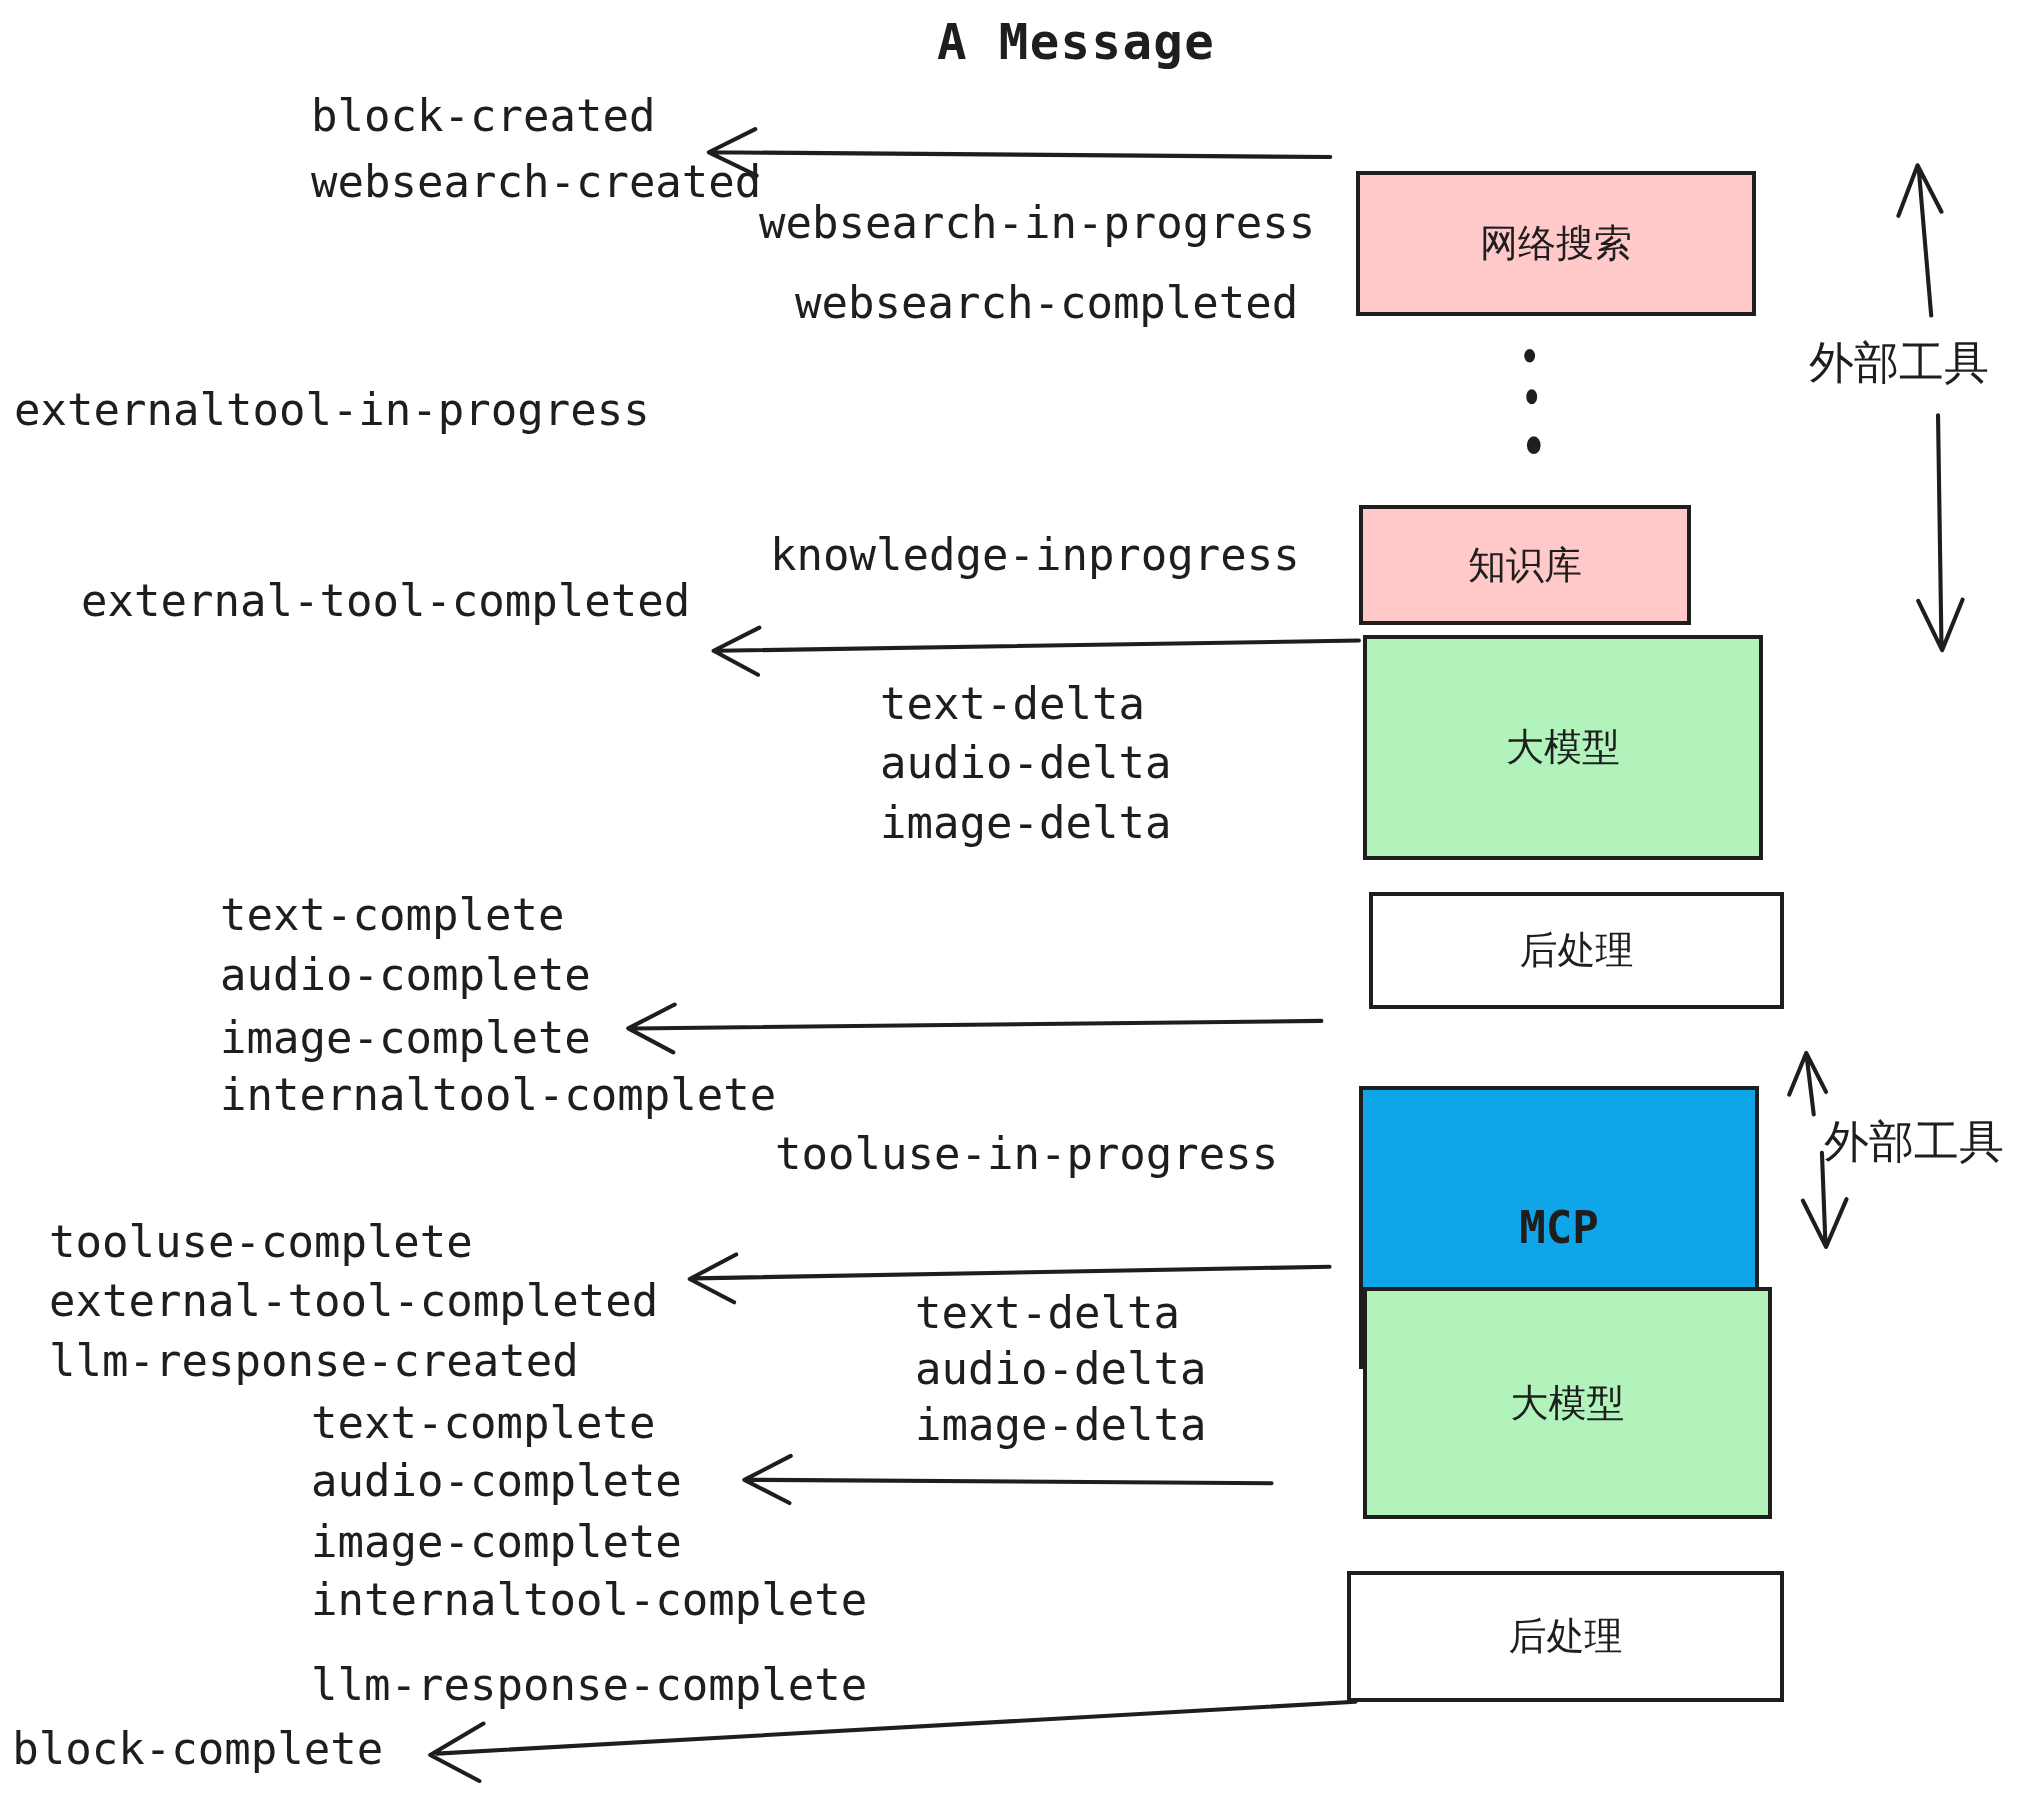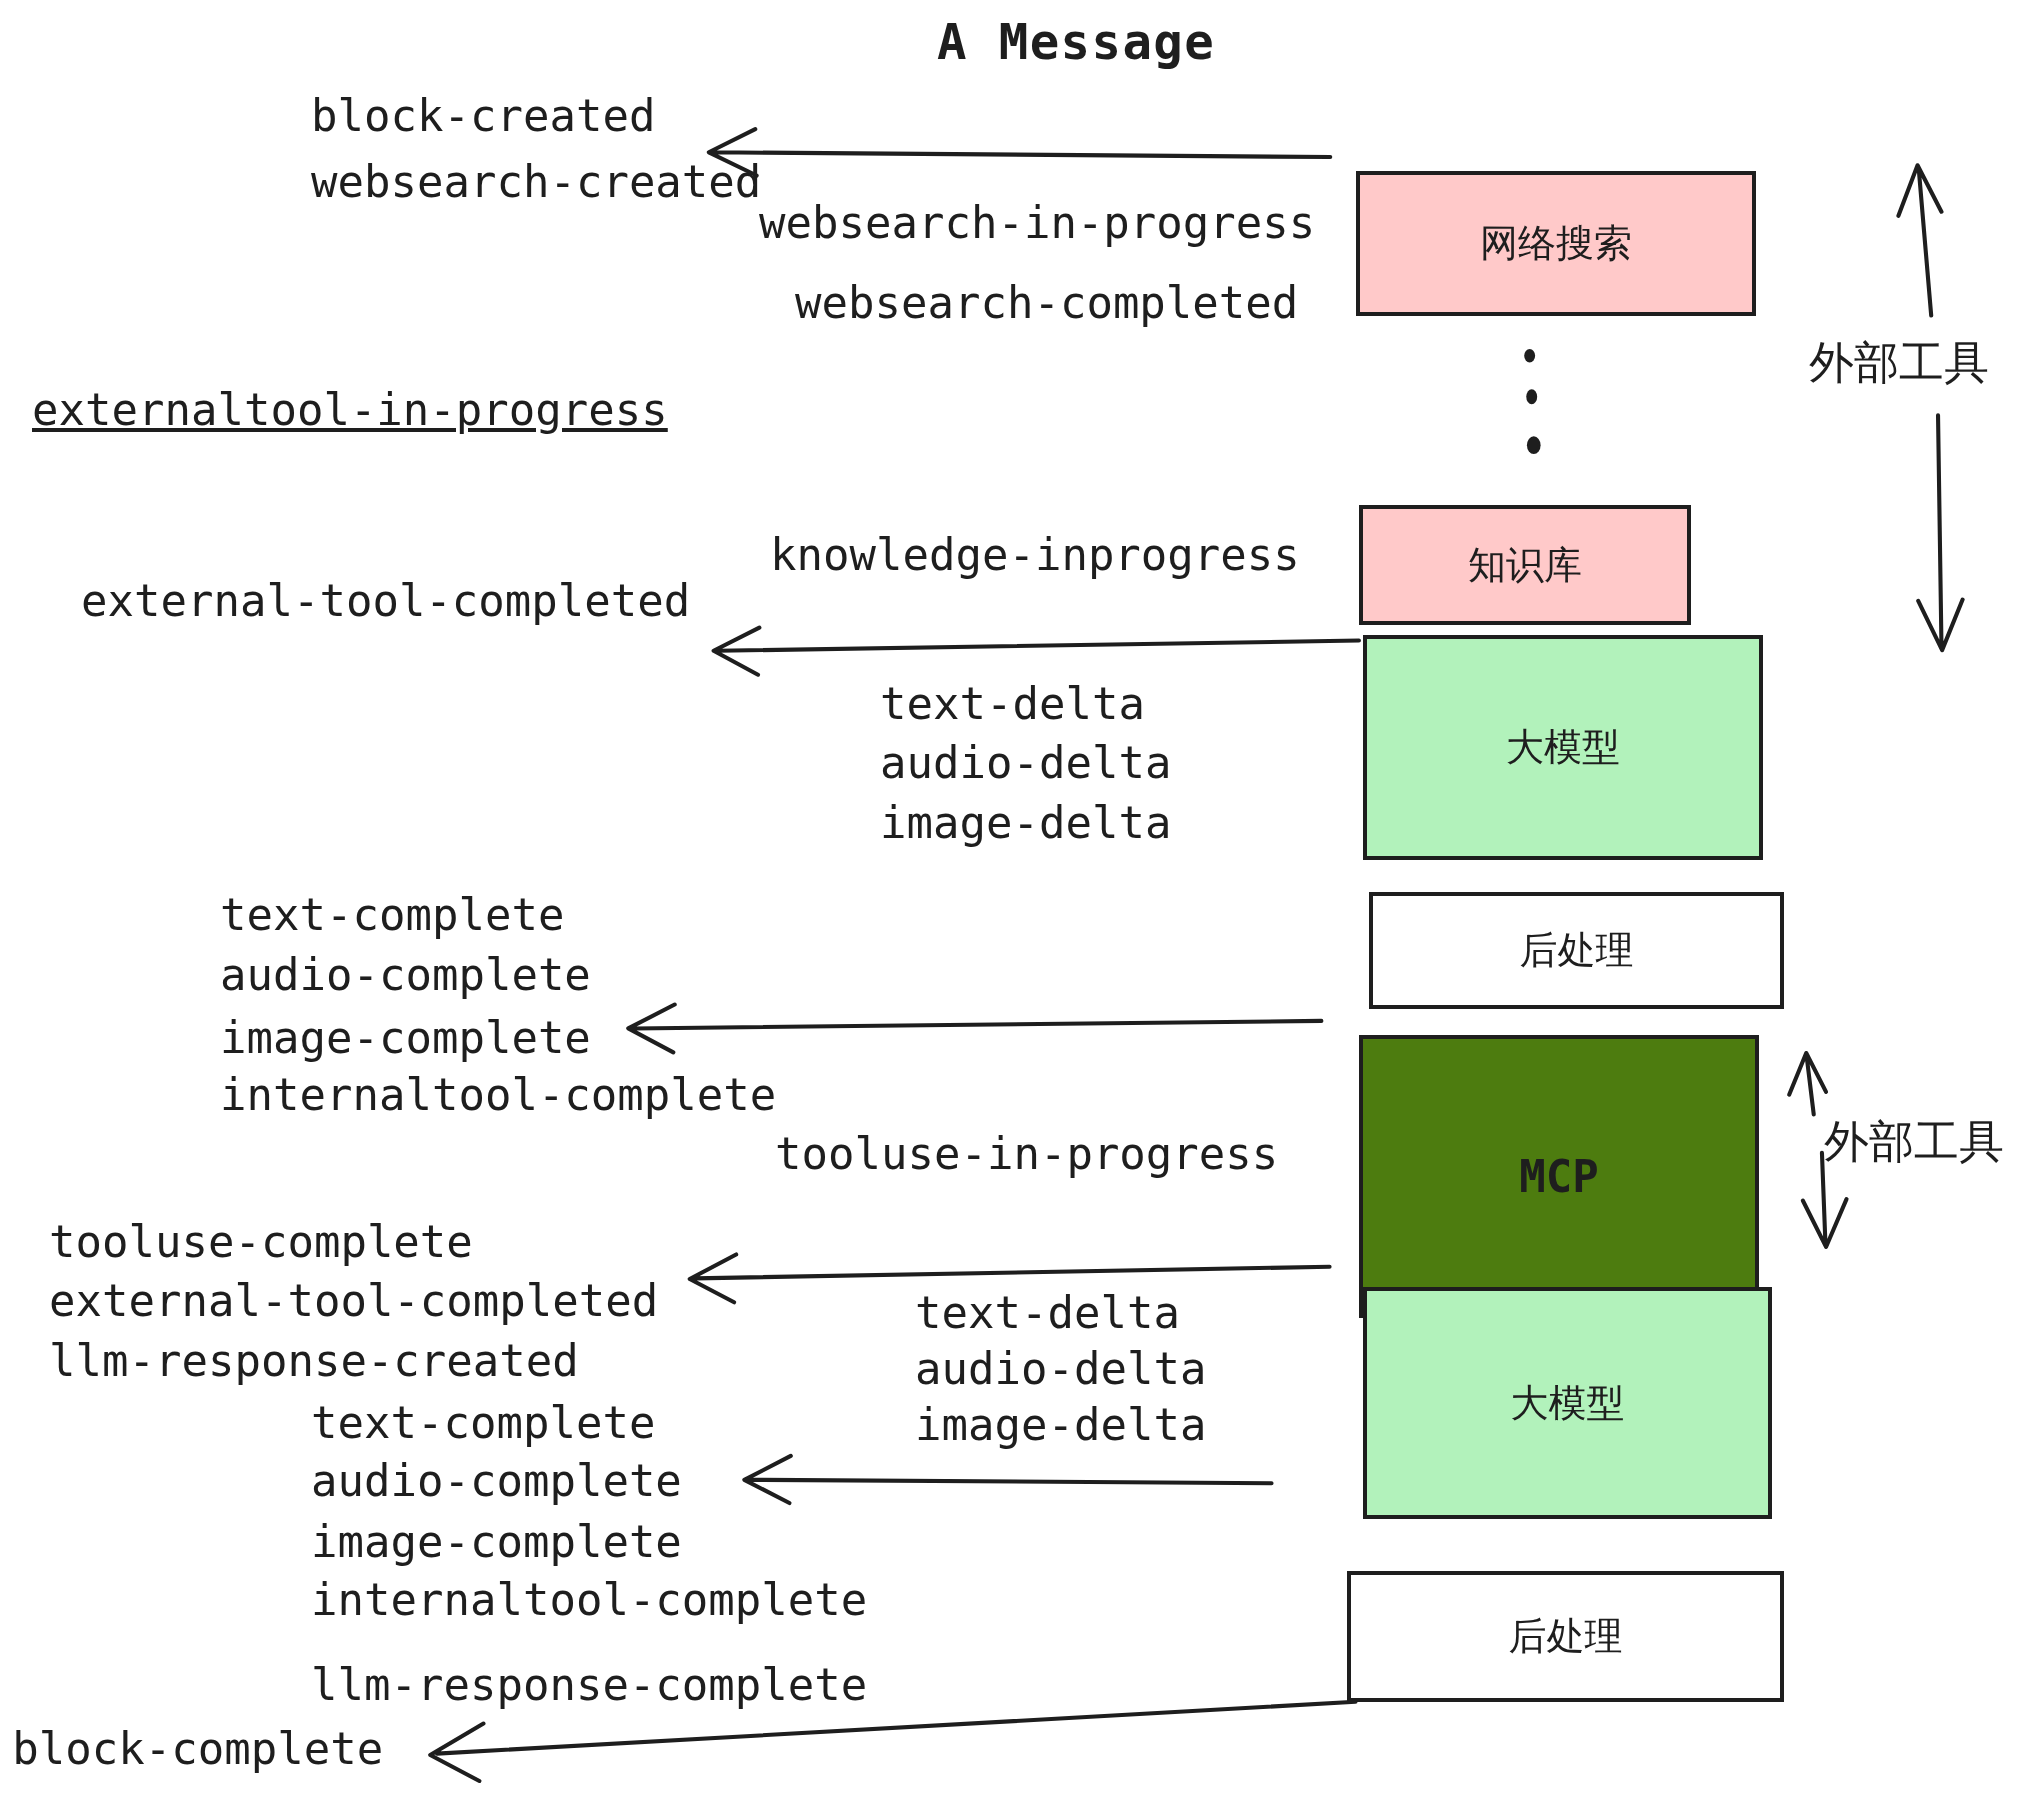--- a/index.html
+++ b/index.html
@@ -67,21 +67,21 @@
 <body>
 
 <div id="canvas">
 
   <div class="title" style="left:937px;top:13.7px;">A Message</div>
 
   <div class="evt" style="left:311px;top:92px;">block-created</div>
   <div class="evt" style="left:311px;top:158px;">websearch-created</div>
   <div class="evt" style="left:759px;top:199px;">websearch-in-progress</div>
   <div class="evt" style="left:759px;top:279px;margin-left:36px;">websearch-completed</div>
-  <div class="evt" style="left:32px;top:386px;text-decoration:underline;">externaltool-in-progress</div>
+  <div class="evt" style="left:14px;top:386px;">externaltool-in-progress</div>
   <div class="evt" style="left:770px;top:531px;">knowledge-inprogress</div>
   <div class="evt" style="left:81px;top:577px;">external-tool-completed</div>
   <div class="evt" style="left:880px;top:680px;">text-delta</div>
   <div class="evt" style="left:880px;top:739px;">audio-delta</div>
   <div class="evt" style="left:880px;top:799px;">image-delta</div>
   <div class="evt" style="left:220px;top:891px;">text-complete</div>
   <div class="evt" style="left:220px;top:951px;">audio-complete</div>
   <div class="evt" style="left:220px;top:1014px;">image-complete</div>
   <div class="evt" style="left:220px;top:1071px;">internaltool-complete</div>
   <div class="evt" style="left:775px;top:1130px;text-align:center;">tooluse-in-progress</div>
@@ -103,21 +103,21 @@
   </div>
   <div class="box" style="left: 1359px; top: 505px; width: 332px; height: 120px; background: rgb(255, 201, 201);">
     <span class="lbl">知识库</span>
   </div>
   <div class="box" style="left: 1363px; top: 635px; width: 400px; height: 225px; background: rgb(178, 242, 187);">
     <span class="lbl">大模型</span>
   </div>
   <div class="box" style="left: 1369px; top: 892px; width: 415px; height: 117px; background: rgb(255, 255, 255);">
     <span class="lbl">后处理</span>
   </div>
-  <div class="box" style="left: 1359px; top: 1035px; width: 400px; height: 283px; background: #4d7c0f;">
+  <div class="box" style="left: 1359px; top: 1086px; width: 400px; height: 283px; background: #0ea5e9;">
     <span class="lbl mono">MCP</span>
   </div>
   <div class="box" style="left: 1363px; top: 1287px; width: 409px; height: 232px; background: rgb(178, 242, 187);">
     <span class="lbl">大模型</span>
   </div>
   <div class="box" style="left: 1347px; top: 1571px; width: 437px; height: 131px; background: rgb(255, 255, 255);">
     <span class="lbl">后处理</span>
   </div>
 
   <div class="ann" style="left:1809px;top:333px;">外部工具</div>

